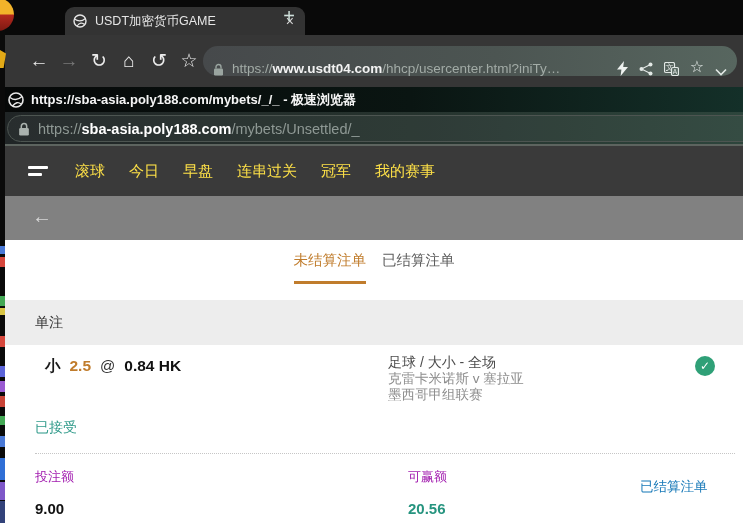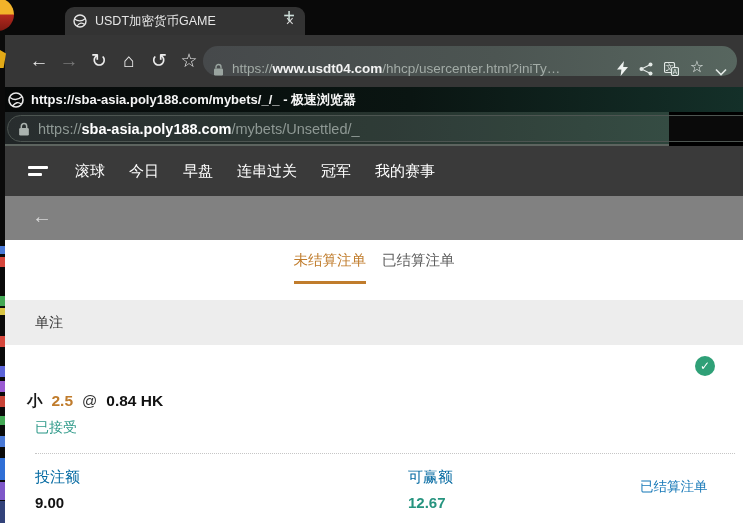--- a/index.html
+++ b/index.html
@@ -34,72 +34,72 @@
   #addrpill .url b{color:#f2f2f2;font-weight:700;}
   .pill-ic{margin-left:11px;display:flex;align-items:center;color:#e2e8e5;}
   .pill-ic.star{font-size:16px;color:#dfe5e2;}
 
   
   #popup-title{left:5px;top:87px;width:738px;height:25px;
     background:linear-gradient(90deg,#060808 0%,#0a1512 55%,#143029 100%);
     display:flex;align-items:center;padding-left:3px;box-sizing:border-box;}
   #popup-title .t{color:#f5f5f5;font-size:13px;font-weight:700;margin-left:7px;white-space:nowrap;}
 
-  #popup-addr{left:5px;top:112px;width:664px;height:34px;
+  #popup-addr{left:5px;top:112px;width:738px;height:34px;
     background:linear-gradient(90deg,#202526 0%,#26332e 55%,#2d453c 100%);
     border-bottom:2px solid #5d645f;box-sizing:border-box;}
   #popup-pill{position:absolute;left:2px;top:3px;width:760px;height:27px;border-radius:14px;
     border:1px solid #4d5551;background:rgba(255,255,255,0.04);
     display:flex;align-items:center;padding:0 10px;box-sizing:border-box;}
   #popup-pill .url{font-size:14.5px;margin-left:8px;color:#8f9995;white-space:nowrap;}
   #popup-pill .url b{color:#ffffff;font-weight:700;}
 
   
   #sitenav{left:5px;top:146px;width:738px;height:50px;background:#3a3a3a;display:flex;align-items:center;}
   #hamburger{width:20px;margin:0 0 0 23px;}
   #hamburger .b1{width:20px;height:3px;background:#fff;border-radius:1px;}
   #hamburger .b2{width:14px;height:3px;background:#fff;border-radius:1px;margin-top:4px;}
-  .nav-item{color:#ffffff;font-size:15px;margin-left:24px;white-space:nowrap;}
+  .nav-item{color:#fde047;font-size:15px;margin-left:24px;white-space:nowrap;}
   .nav-item:first-of-type{margin-left:27px;}
 
   
   #pageheader{left:5px;top:196px;width:738px;height:44px;background:#818181;}
   #back-arrow{position:absolute;left:27px;top:9px;font-size:20px;color:#d8d8d8;}
   #page-title{position:absolute;left:0;top:11px;width:100%;text-align:center;color:#fff;
     font-size:17px;font-weight:700;letter-spacing:1px;}
 
   
   #pagebody{left:5px;top:240px;width:738px;height:283px;background:#fff;}
   #tabsrow{position:absolute;left:0;top:11px;width:100%;display:flex;justify-content:center;gap:16px;}
   .bet-tab{font-size:14.5px;color:#5b5b5b;padding-bottom:11px;}
   .bet-tab.active{color:#c07c2c;border-bottom:3px solid #c07c2c;}
 
   #section-band{position:absolute;left:0;top:60px;width:100%;height:45px;background:#ededed;
     display:flex;align-items:center;}
   #section-band span{margin-left:30px;font-size:14px;color:#333;}
 
-  #bet-line{position:absolute;left:22px;top:116px;font-size:15.5px;color:#111;font-weight:700;margin-top:35px;}
+  #bet-line{position:absolute;left:40px;top:116px;font-size:15.5px;color:#111;font-weight:700;}
   #bet-line .sel{color:#1a1a1a;}
   #bet-line .line{color:#c07c2c;margin-left:9px;}
   #bet-line .at{color:#333;font-weight:400;margin-left:9px;font-size:15px;}
   #bet-line .odds{margin-left:9px;}
 
   #market-col{position:absolute;left:383px;top:114px;line-height:16.5px;}
   #market-col .m1{font-size:14px;color:#4c4c4c;}
   #market-col .m2,#market-col .m3{font-size:13.5px;color:#8c8c8c;}
 
   #check-badge{position:absolute;left:690px;top:116px;width:20px;height:20px;border-radius:50%;
     background:#2fa077;color:#fff;font-size:12px;display:flex;align-items:center;justify-content:center;}
 
   #bet-status{position:absolute;left:30px;top:179px;font-size:14px;color:#2f9a8a;}
 
   #divider{position:absolute;left:30px;right:8px;top:213px;border-top:1px dotted #c6c6c6;}
 
-  .sum-label{font-size:15px;color:#0369a1;}
-  .sum-value{font-size:15px;font-weight:700;color:#111;margin-top:7px;}
+  .sum-label{font-size:13px;color:#a21caf;}
+  .sum-value{font-size:15px;font-weight:700;color:#111;margin-top:14px;}
   #sum-stake{position:absolute;left:30px;top:228px;}
   #sum-win{position:absolute;left:403px;top:228px;}
   #sum-win .sum-value{color:#26947f;}
   #view-link{position:absolute;left:635px;top:238px;font-size:13.5px;color:#1879b8;}
 
   svg{display:block;}
 </style>
 </head>
 <body>
 
@@ -230,31 +230,36 @@
     </div>
 
     <div id="section-band">
       <span>单注</span>
     </div>
 
     <div id="bet-line">
       <span class="sel">小</span><span class="line">2.5</span><span class="at">@</span><span class="odds">0.84 HK</span>
     </div>
 
+    <div id="market-col">
+      <div class="m1">足球 / 大小 - 全场</div>
+      <div class="m2">克雷卡米诺斯 v 塞拉亚</div>
+      <div class="m3">墨西哥甲组联赛</div>
+    </div>
 
     <div id="check-badge">✓</div>
 
     <div id="bet-status">已接受</div>
 
     <div id="divider"></div>
 
     <div id="sum-stake">
       <div class="sum-label">投注额</div>
       <div class="sum-value">9.00</div>
     </div>
     <div id="sum-win">
       <div class="sum-label">可赢额</div>
-      <div class="sum-value">12.67</div>
+      <div class="sum-value">20.56</div>
     </div>
     <a id="view-link">已结算注单</a>
 
   </div>
 </div>
 
 </body></html>

